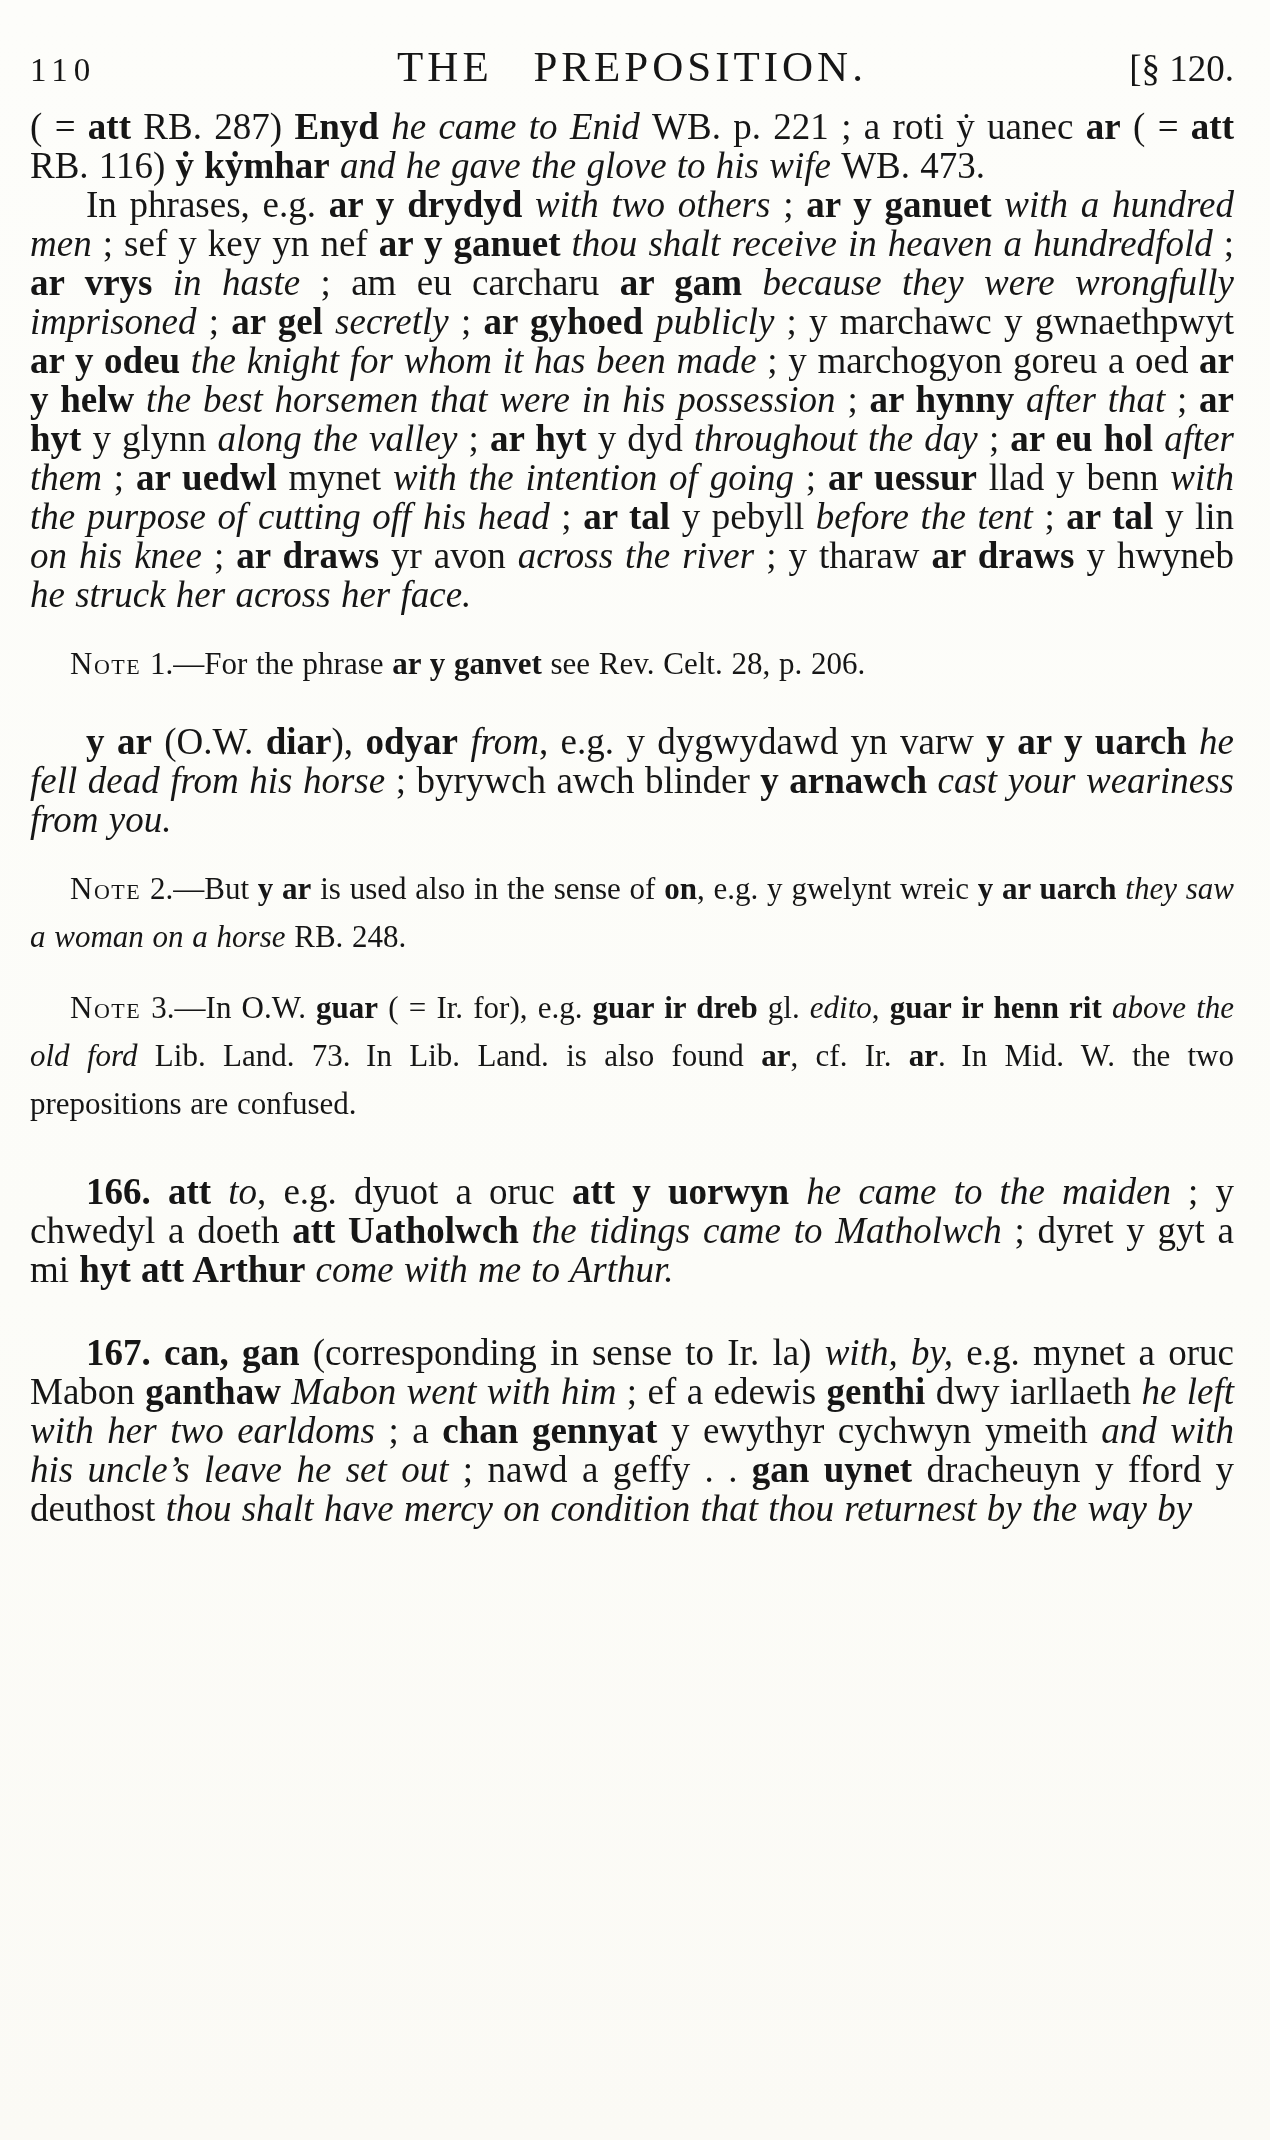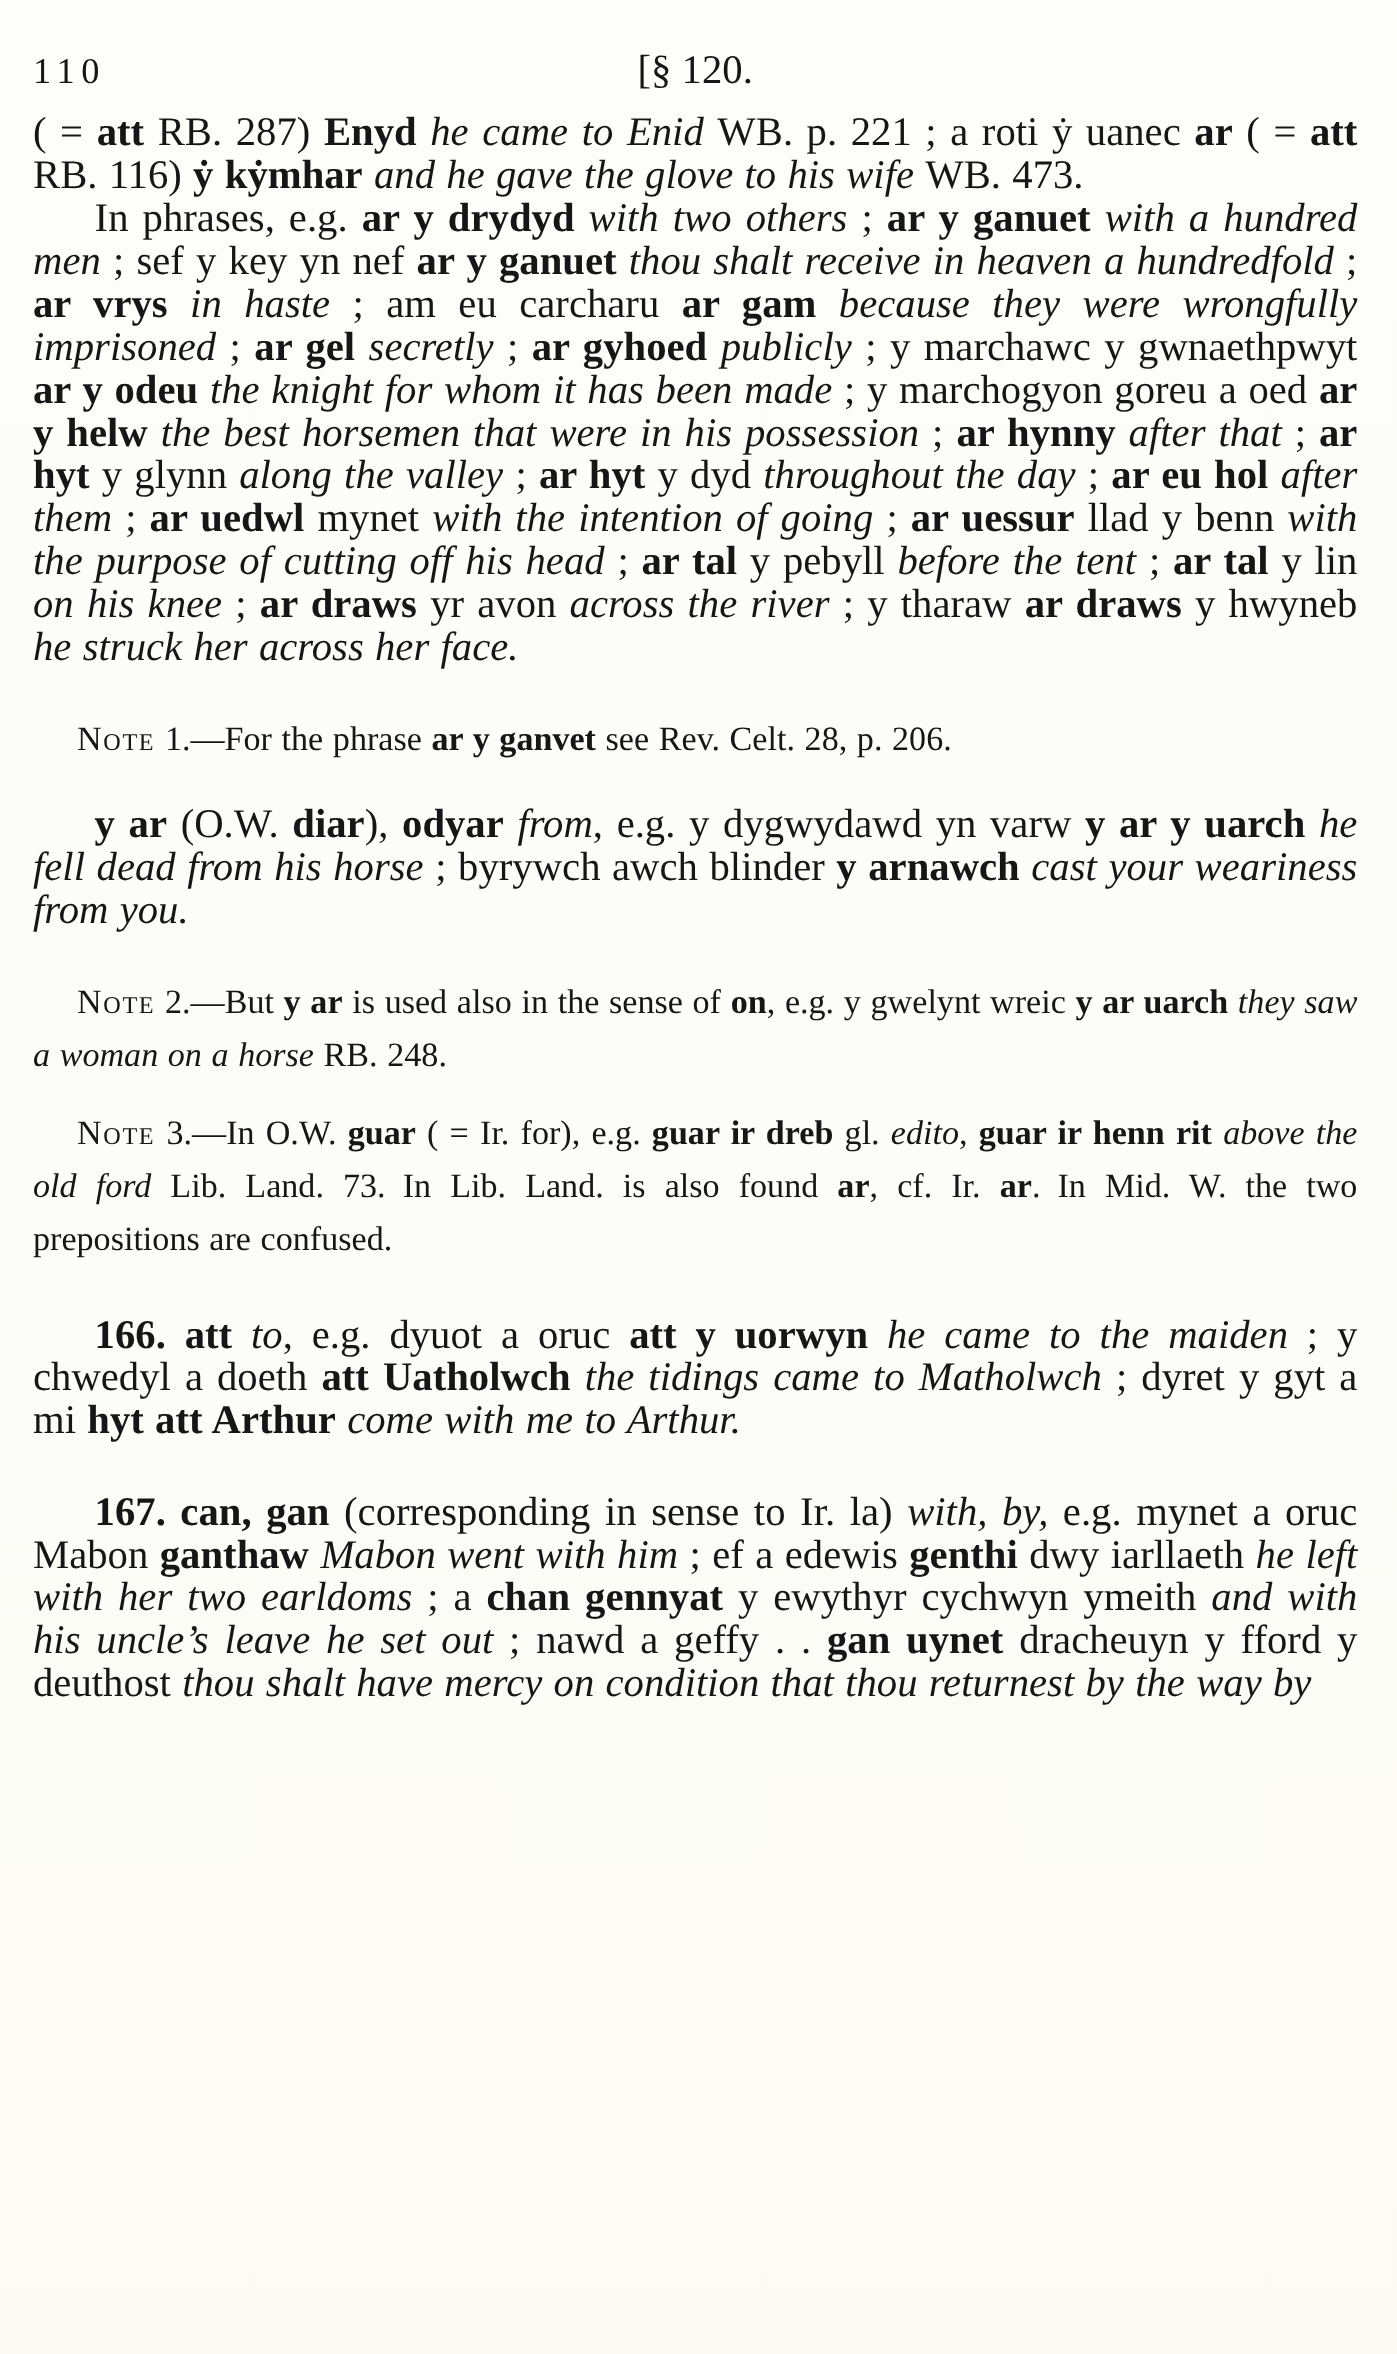--- a/index.html
+++ b/index.html
@@ -50,35 +50,36 @@
     text-align: justify;
     word-spacing: 1px;
     hyphens: none;
   }
   .para.note {
     font-size: 31px;
     line-height: 48px;
   }
   .indent { text-indent: 56px; }
   .note.indent { text-indent: 40px; }
-  .mt-note { margin-top: 40px; }
+  .mt-note { margin-top: 26px; }
   .mt-para { margin-top: 34px; }
   .mt-xs   { margin-top: 23px; }
   .mt-sect { margin-top: 44px; }
   .run-t { }
   .run-b { font-weight: 700; }
   .run-i { font-style: italic; }
   .run-sc { font-variant: small-caps; letter-spacing: 1.5px; }
 </style>
 </head>
 <body>
 
 <div class="page">
   <header class="page-header">
     <span class="page-number">110</span>
+    <h1 class="running-title">THE PREPOSITION.</h1>
     <span class="section-ref">[§ 120.</span>
   </header>
   <main>
       <p class="para"><span class="run-t">( = </span><span class="run-b">att</span><span class="run-t"> RB. 287) </span><span class="run-b">Enyd</span><span class="run-i"> he came to Enid </span><span class="run-t">WB. p. 221 ; a roti ẏ uanec </span><span class="run-b">ar</span><span class="run-t"> ( = </span><span class="run-b">att</span><span class="run-t"> RB. 116) </span><span class="run-b">ẏ kẏmhar</span><span class="run-i"> and he gave the glove to his wife </span><span class="run-t">WB. 473.</span></p>
       <p class="para indent"><span class="run-t">In phrases, e.g. </span><span class="run-b">ar y drydyd</span><span class="run-i"> with two others</span><span class="run-t"> ; </span><span class="run-b">ar y ganuet</span><span class="run-i"> with a hundred men</span><span class="run-t"> ; sef y key yn nef </span><span class="run-b">ar y ganuet</span><span class="run-i"> thou shalt receive in heaven a hundredfold</span><span class="run-t"> ; </span><span class="run-b">ar vrys</span><span class="run-i"> in haste</span><span class="run-t"> ; am eu carcharu </span><span class="run-b">ar gam</span><span class="run-i"> because they were wrongfully imprisoned</span><span class="run-t"> ; </span><span class="run-b">ar gel</span><span class="run-i"> secretly</span><span class="run-t"> ; </span><span class="run-b">ar gyhoed</span><span class="run-i"> publicly</span><span class="run-t"> ; y marchawc y gwnaethpwyt </span><span class="run-b">ar y odeu</span><span class="run-i"> the knight for whom it has been made</span><span class="run-t"> ; y marchogyon goreu a oed </span><span class="run-b">ar y helw</span><span class="run-i"> the best horsemen that were in his possession</span><span class="run-t"> ; </span><span class="run-b">ar hynny</span><span class="run-i"> after that</span><span class="run-t"> ; </span><span class="run-b">ar hyt</span><span class="run-t"> y glynn </span><span class="run-i">along the valley</span><span class="run-t"> ; </span><span class="run-b">ar hyt</span><span class="run-t"> y dyd </span><span class="run-i">throughout the day</span><span class="run-t"> ; </span><span class="run-b">ar eu hol</span><span class="run-i"> after them</span><span class="run-t"> ; </span><span class="run-b">ar uedwl</span><span class="run-t"> mynet </span><span class="run-i">with the intention of going</span><span class="run-t"> ; </span><span class="run-b">ar uessur</span><span class="run-t"> llad y benn </span><span class="run-i">with the purpose of cutting off his head</span><span class="run-t"> ; </span><span class="run-b">ar tal</span><span class="run-t"> y pebyll </span><span class="run-i">before the tent</span><span class="run-t"> ; </span><span class="run-b">ar tal</span><span class="run-t"> y lin </span><span class="run-i">on his knee</span><span class="run-t"> ; </span><span class="run-b">ar draws</span><span class="run-t"> yr avon </span><span class="run-i">across the river</span><span class="run-t"> ; y tharaw </span><span class="run-b">ar draws</span><span class="run-t"> y hwyneb </span><span class="run-i">he struck her across her face.</span></p>
       <p class="para note indent mt-note"><span class="run-sc">Note</span><span class="run-t"> 1.—For the phrase </span><span class="run-b">ar y ganvet</span><span class="run-t"> see Rev. Celt. 28, p. 206.</span></p>
       <p class="para indent mt-para"><span class="run-b">y ar</span><span class="run-t"> (O.W. </span><span class="run-b">diar</span><span class="run-t">), </span><span class="run-b">odyar</span><span class="run-i"> from</span><span class="run-t">, e.g. y dygwydawd yn varw </span><span class="run-b">y ar y uarch</span><span class="run-i"> he fell dead from his horse</span><span class="run-t"> ; byrywch awch blinder </span><span class="run-b">y arnawch</span><span class="run-i"> cast your weariness from you.</span></p>
       <p class="para note indent mt-note"><span class="run-sc">Note</span><span class="run-t"> 2.—But </span><span class="run-b">y ar</span><span class="run-t"> is used also in the sense of </span><span class="run-b">on</span><span class="run-t">, e.g. y gwelynt wreic </span><span class="run-b">y ar uarch</span><span class="run-i"> they saw a woman on a horse</span><span class="run-t"> RB. 248.</span></p>
       <p class="para note indent mt-xs"><span class="run-sc">Note</span><span class="run-t"> 3.—In O.W. </span><span class="run-b">guar</span><span class="run-t"> ( = Ir. for), e.g. </span><span class="run-b">guar ir dreb</span><span class="run-t"> gl. </span><span class="run-i">edito</span><span class="run-t">, </span><span class="run-b">guar ir henn rit</span><span class="run-i"> above the old ford</span><span class="run-t"> Lib. Land. 73. In Lib. Land. is also found </span><span class="run-b">ar</span><span class="run-t">, cf. Ir. </span><span class="run-b">ar</span><span class="run-t">. In Mid. W. the two prepositions are confused.</span></p>
       <p class="para indent mt-sect"><span class="run-b">166. att</span><span class="run-i"> to</span><span class="run-t">, e.g. dyuot a oruc </span><span class="run-b">att y uorwyn</span><span class="run-i"> he came to the maiden</span><span class="run-t"> ; y chwedyl a doeth </span><span class="run-b">att Uatholwch</span><span class="run-i"> the tidings came to Matholwch</span><span class="run-t"> ; dyret y gyt a mi </span><span class="run-b">hyt att Arthur</span><span class="run-i"> come with me to Arthur.</span></p>

